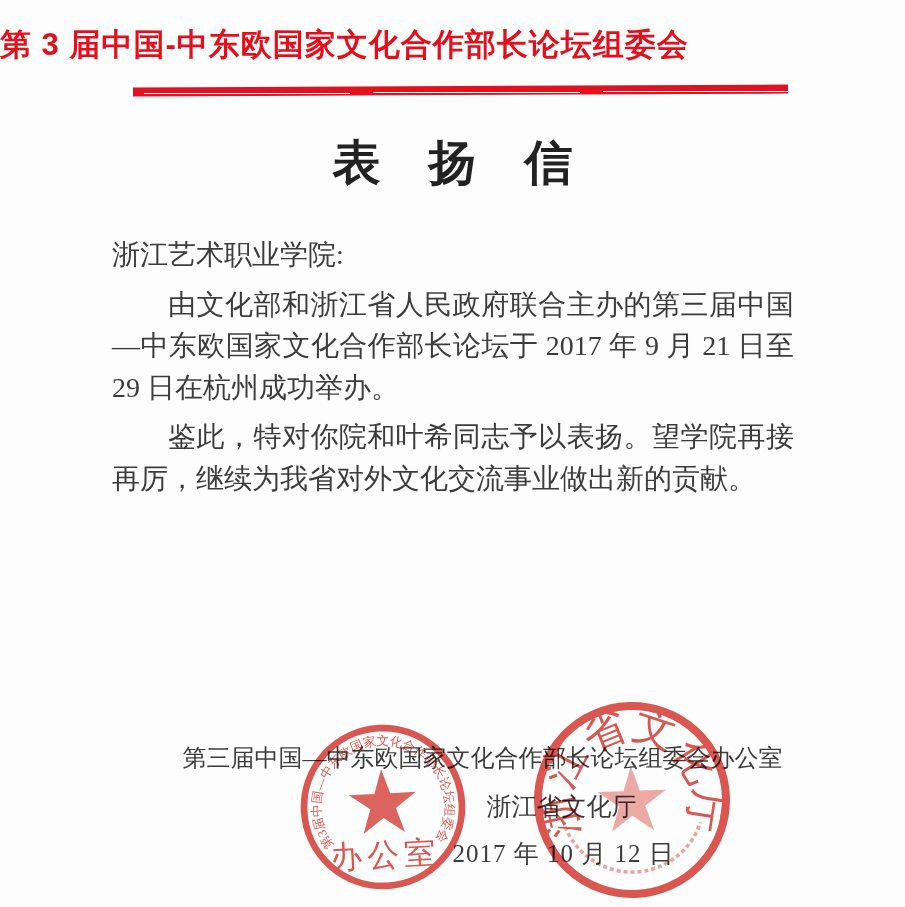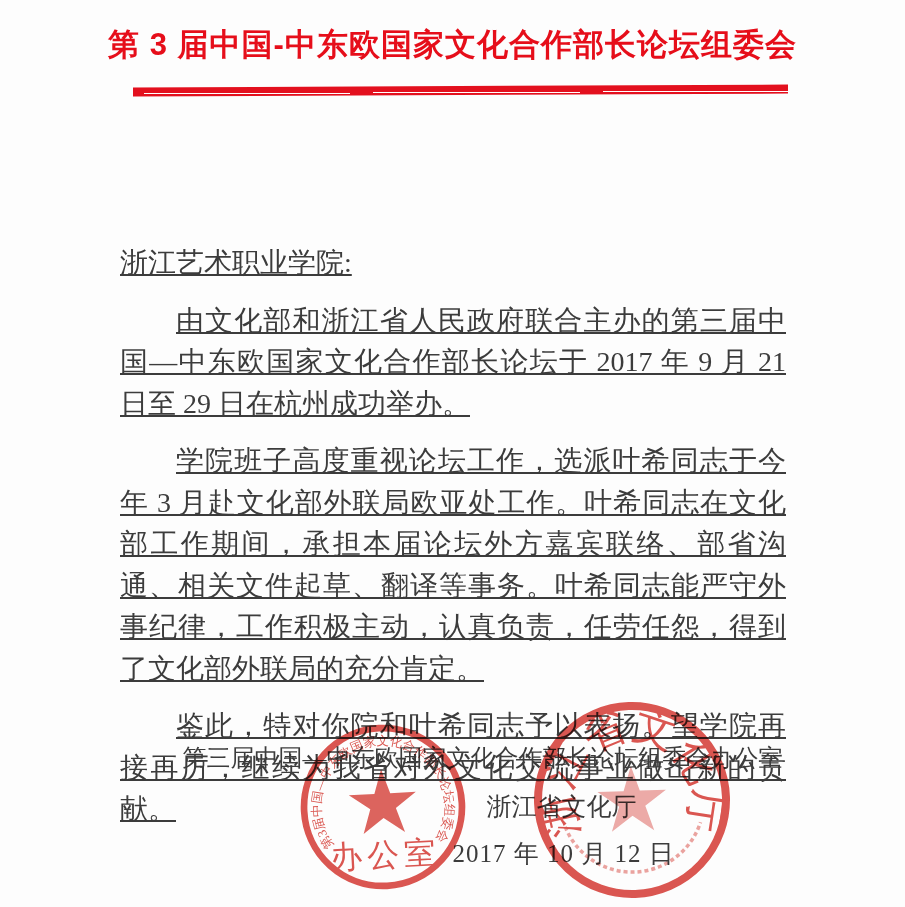--- a/index.html
+++ b/index.html
@@ -5,21 +5,20 @@
   html,body{margin:0;padding:0;background:#ffffff;}
   .page{
     position:relative;
     width:905px;height:907px;
     background:#fdfdfd;
     overflow:hidden;
     font-family:"Liberation Serif", serif;
   }
   .letterhead{
     position:absolute;top:24px;left:0;width:905px;
-    text-align:center;
     font-family:"Liberation Sans", sans-serif;
     font-weight:bold;
     font-size:31px;
     letter-spacing:1px;
     color:#e60e1a;
     white-space:nowrap;
   }
   .rule{
     position:absolute;top:86px;left:133px;width:655px;height:9px;
     background:linear-gradient(to bottom,#e3101e 0 68%,#ffffff 68% 78%,#e3101e 78% 100%);
@@ -33,21 +32,21 @@
     color:#222222;
     white-space:nowrap;
   }
   .body-text{
     position:absolute;top:226px;left:104px;width:698px;
     font-size:28px;
     line-height:41.5px;
     color:#3c3c3c;
     text-align:justify;
   }
-  .body-text p{margin:16px;text-indent:2em;text-decoration:underline;}
+  .body-text p{margin:8px;text-indent:2em;}
   .body-text .salutation{text-indent:0;}
   .sig{
     position:absolute;left:0;width:905px;
     text-align:center;
     font-size:24px;
     color:#3c3c3c;
     white-space:nowrap;
   }
   .sig-office{top:742px;transform:translateX(30px);}
   .sig-dept{top:790px;font-size:25px;transform:translateX(109px);}
@@ -64,25 +63,25 @@
 </style>
 </head>
 <body>
 
 <div class="page">
 
   <div class="letterhead">第 3 届中国-中东欧国家文化合作部长论坛组委会</div>
 
   <div class="rule"></div>
 
+  <div class="doc-title">表　扬　信</div>
 
   <div class="body-text">
     <p class="salutation">浙江艺术职业学院:</p>
     <p>由文化部和浙江省人民政府联合主办的第三届中国—中东欧国家文化合作部长论坛于 2017 年 9 月 21 日至 29 日在杭州成功举办。</p>
-    <p>学院班子高度重视论坛工作，选派叶希同志于今年 3 月赴文化部外联局欧亚处工作。叶希同志在文化部工作期间，承担本届论坛外方嘉宾联络、部省沟通、相关文件起草、翻译等事务。叶希同志能严守外事纪律，工作积极主动，认真负责，任劳任怨，得到了文化部外联局的充分肯定。</p>
     <p>鉴此，特对你院和叶希同志予以表扬。望学院再接再厉，继续为我省对外文化交流事业做出新的贡献。</p>
   </div>
 
   <div class="sig sig-office">第三届中国—中东欧国家文化合作部长论坛组委会办公室</div>
   <div class="sig sig-dept">浙江省文化厅</div>
   <div class="sig sig-date">2017 年 10 月 12 日</div>
 
   <div class="stamp stamp-left">
     <svg width="168" height="168" viewBox="0 0 200 200">
       <circle cx="100" cy="100" r="94" fill="none" stroke="#d8453e" stroke-width="8"></circle>

